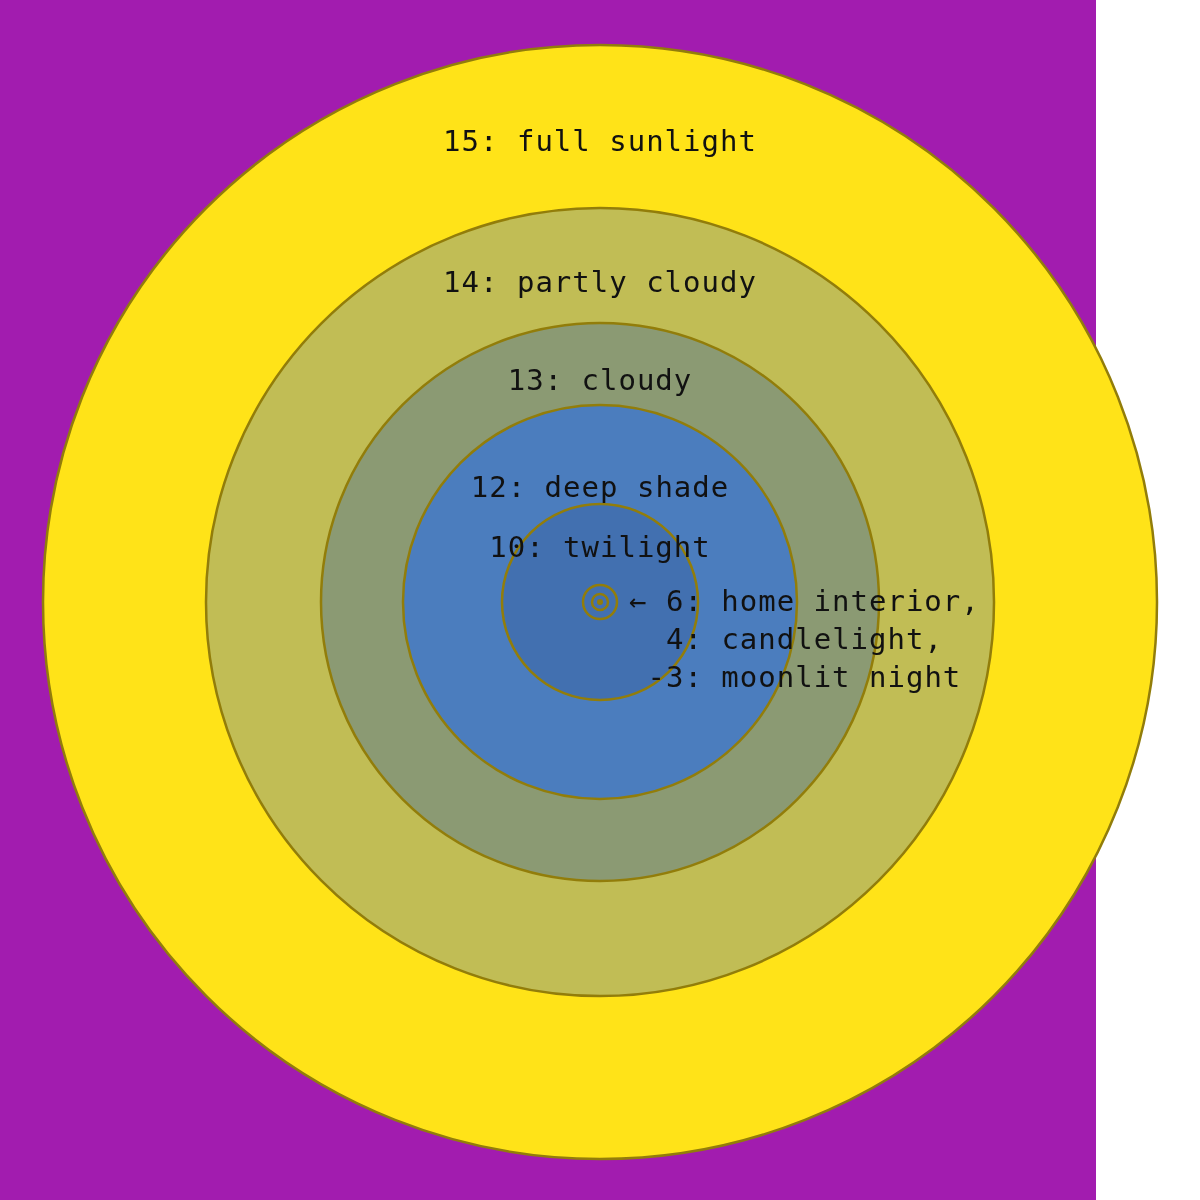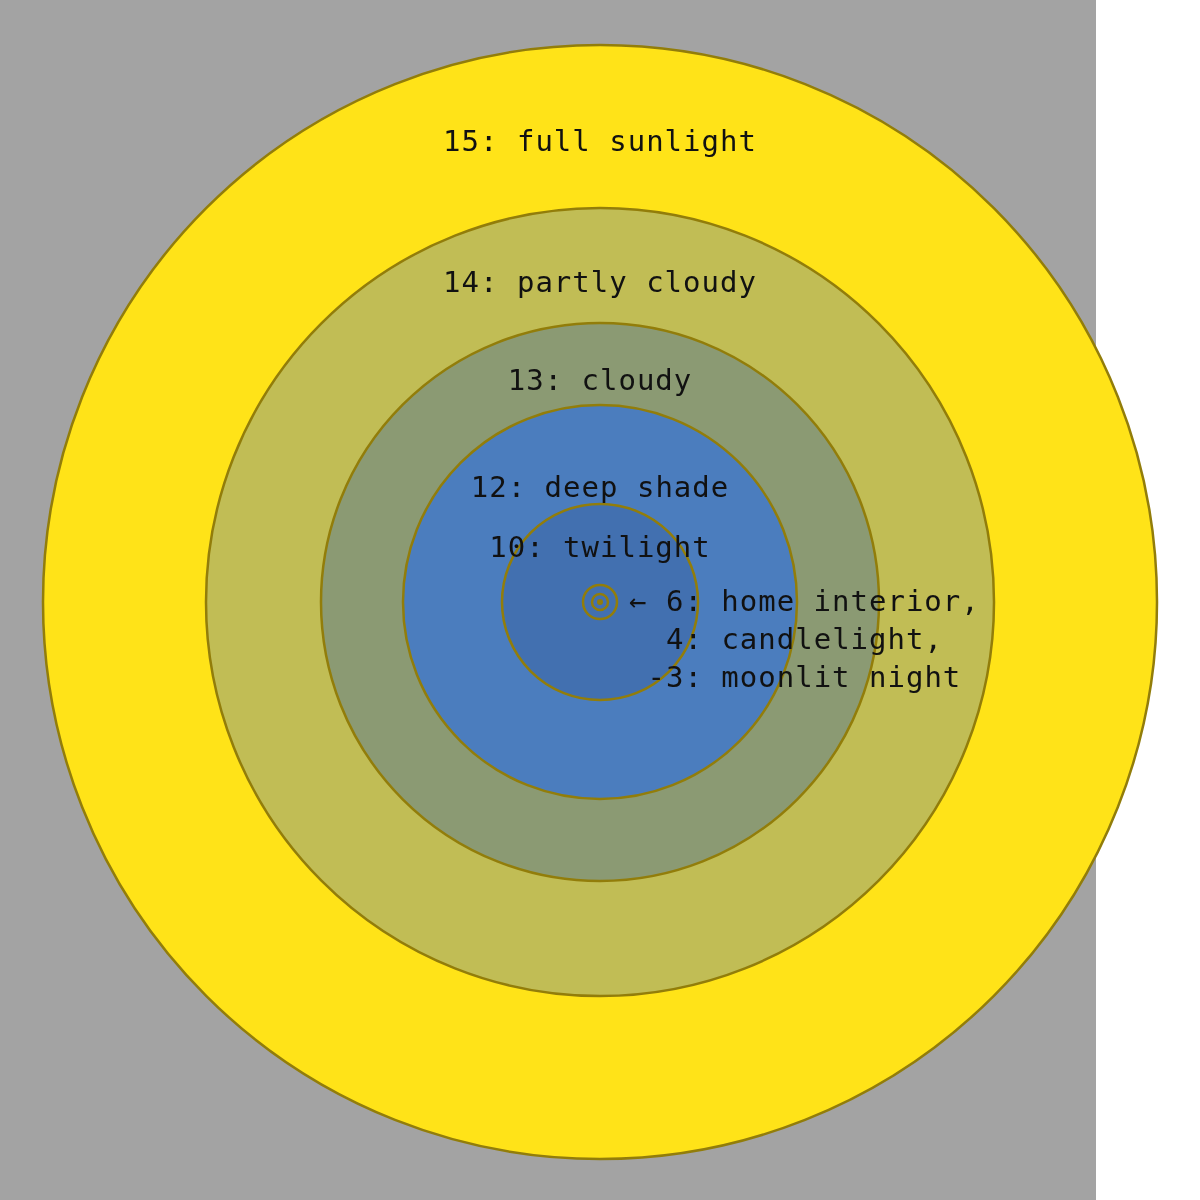--- a/index.html
+++ b/index.html
@@ -8,21 +8,21 @@
     width: 1200px;
     height: 1200px;
     background: #ffffff;
     overflow: hidden;
     font-family: "DejaVu Sans Mono", monospace;
   }
   .stage {
     position: relative;
     width: 1096px;
     height: 1200px;
-    background: #a3a3a3;
+    background: #a21caf;
     text-align: right;
   }
   svg text {
     font-family: "DejaVu Sans Mono", monospace;
     font-size: 29px;
     letter-spacing: 1px;
     fill: #111111;
   }
 </style>
 </head>

